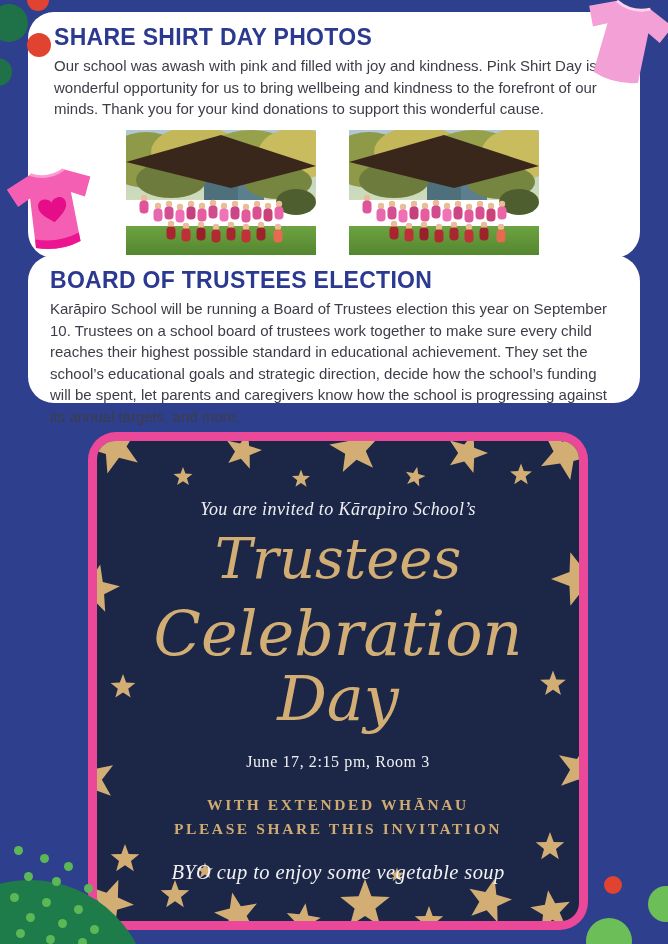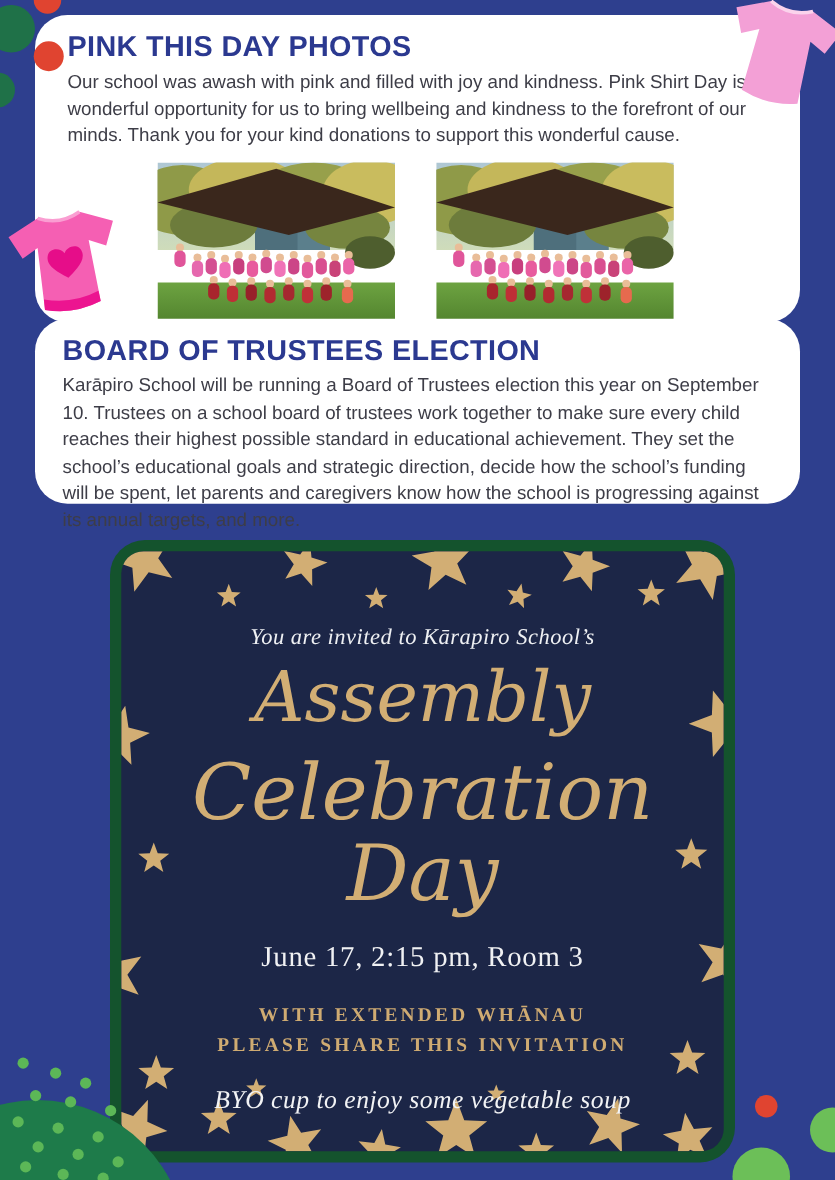--- a/index.html
+++ b/index.html
@@ -33,21 +33,21 @@
   .photo{width:190px;height:137px;display:block;}
   
   .dot{position:absolute;border-radius:50%;}
   
   .tshirt{position:absolute;}
   .tshirt-right{left:576px;top:0px;width:96px;height:88px;transform:rotate(14deg);}
   .tshirt-left{left:6px;top:166px;width:94px;height:90px;transform:rotate(-9deg);}
   
   .invite-frame{
     position:absolute;left:88px;top:432px;width:500px;height:498px;
-    background:#14532d;border-radius:28px;padding:9px;box-sizing:border-box;
+    background:#ec4899;border-radius:28px;padding:9px;box-sizing:border-box;
   }
   .invite{
     position:relative;width:482px;height:480px;
     background:#1c2647;border-radius:18px;overflow:hidden;
   }
   .stars-layer{position:absolute;left:0;top:0;width:482px;height:480px;}
   .invite-content{
     position:relative;z-index:2;height:100%;
     display:flex;flex-direction:column;align-items:center;text-align:center;
     font-family:"Liberation Serif", serif;
@@ -55,21 +55,21 @@
   .invite-intro{
     margin-top:58px;font-size:18px;font-style:italic;
     color:#eef0f3;letter-spacing:.4px;
   }
   .invite-title{
     font-family:"DejaVu Serif", serif;font-style:italic;
     color:#d2ae74;line-height:1.05;
   }
   .invite-title.l1{font-size:56px;margin-top:10px;}
   .invite-title.l2{font-size:62px;margin-top:12px;}
-  .invite-when{margin-top:22px;font-size:23px;color:#f0f1f3;letter-spacing:.6px;}
+  .invite-when{margin-top:22px;font-size:16px;color:#f0f1f3;letter-spacing:.6px;}
   .invite-details{margin-top:6px;font-size:17.5px;line-height:1.34;color:#f0f1f3;letter-spacing:.5px;}
   .invite-share{
     margin-top:22px;font-size:15.5px;font-weight:bold;letter-spacing:2.6px;
     color:#cfab72;line-height:1.55;
   }
   .invite-byo{
     margin-top:20px;font-size:20.5px;font-style:italic;font-weight:normal;
     color:#f2f3f5;letter-spacing:.4px;
   }
 </style>
@@ -132,21 +132,21 @@
         <path d="M-18,4 Q0,13 18,4 L45,16 L36,36 L22,29 L24,82 Q0,90 -24,82 L-22,29 L-36,36 L-45,16 Z"></path>
       </g>
     </defs>
   </svg>
 
   <div class="dot" style="left:-10px;top:4px;width:38px;height:38px;background:#1f7148;"></div>
   <div class="dot" style="left:27px;top:-11px;width:22px;height:22px;background:#e04430;"></div>
   <div class="dot" style="left:-16px;top:58px;width:28px;height:28px;background:#1f7148;"></div>
 
   <section class="card card1">
-    <h2 class="card-title">PINK THIS DAY PHOTOS</h2>
+    <h2 class="card-title">SHARE SHIRT DAY PHOTOS</h2>
     <p class="card-body">Our school was awash with pink and filled with joy and kindness. Pink Shirt Day is a wonderful opportunity for us to bring wellbeing and kindness to the forefront of our minds. Thank you for your kind donations to support this wonderful cause.</p>
     <div class="photos">
       <svg class="photo" viewBox="0 0 190 137">
         <use href="#groupphoto"></use>
       </svg>
       <svg class="photo" viewBox="0 0 190 137">
         <use href="#groupphoto"></use>
       </svg>
     </div>
   </section>
@@ -198,21 +198,21 @@
           <use href="#star" transform="translate(268,464) scale(0.52)"></use>
           <use href="#star" transform="translate(332,480) scale(0.3)"></use>
           <use href="#star" transform="translate(392,460) rotate(14) scale(0.46)"></use>
           <use href="#star" transform="translate(454,470) rotate(-8) scale(0.42)"></use>
           <use href="#star" transform="translate(108,430) scale(0.17)"></use>
           <use href="#star" transform="translate(300,434) scale(0.15)"></use>
         </g>
       </svg>
       <div class="invite-content">
         <div class="invite-intro">You are invited to Kārapiro School’s</div>
-        <div class="invite-title l1">Assembly</div>
+        <div class="invite-title l1">Trustees</div>
         <div class="invite-title l2">Celebration Day</div>
         <div class="invite-when">June 17, 2:15 pm, Room 3</div>
         <div class="invite-share">
           <div>WITH EXTENDED WHĀNAU</div>
           <div>PLEASE SHARE THIS INVITATION</div>
         </div>
         <div class="invite-byo">BYO cup to enjoy some vegetable soup</div>
       </div>
     </div>
   </section>

